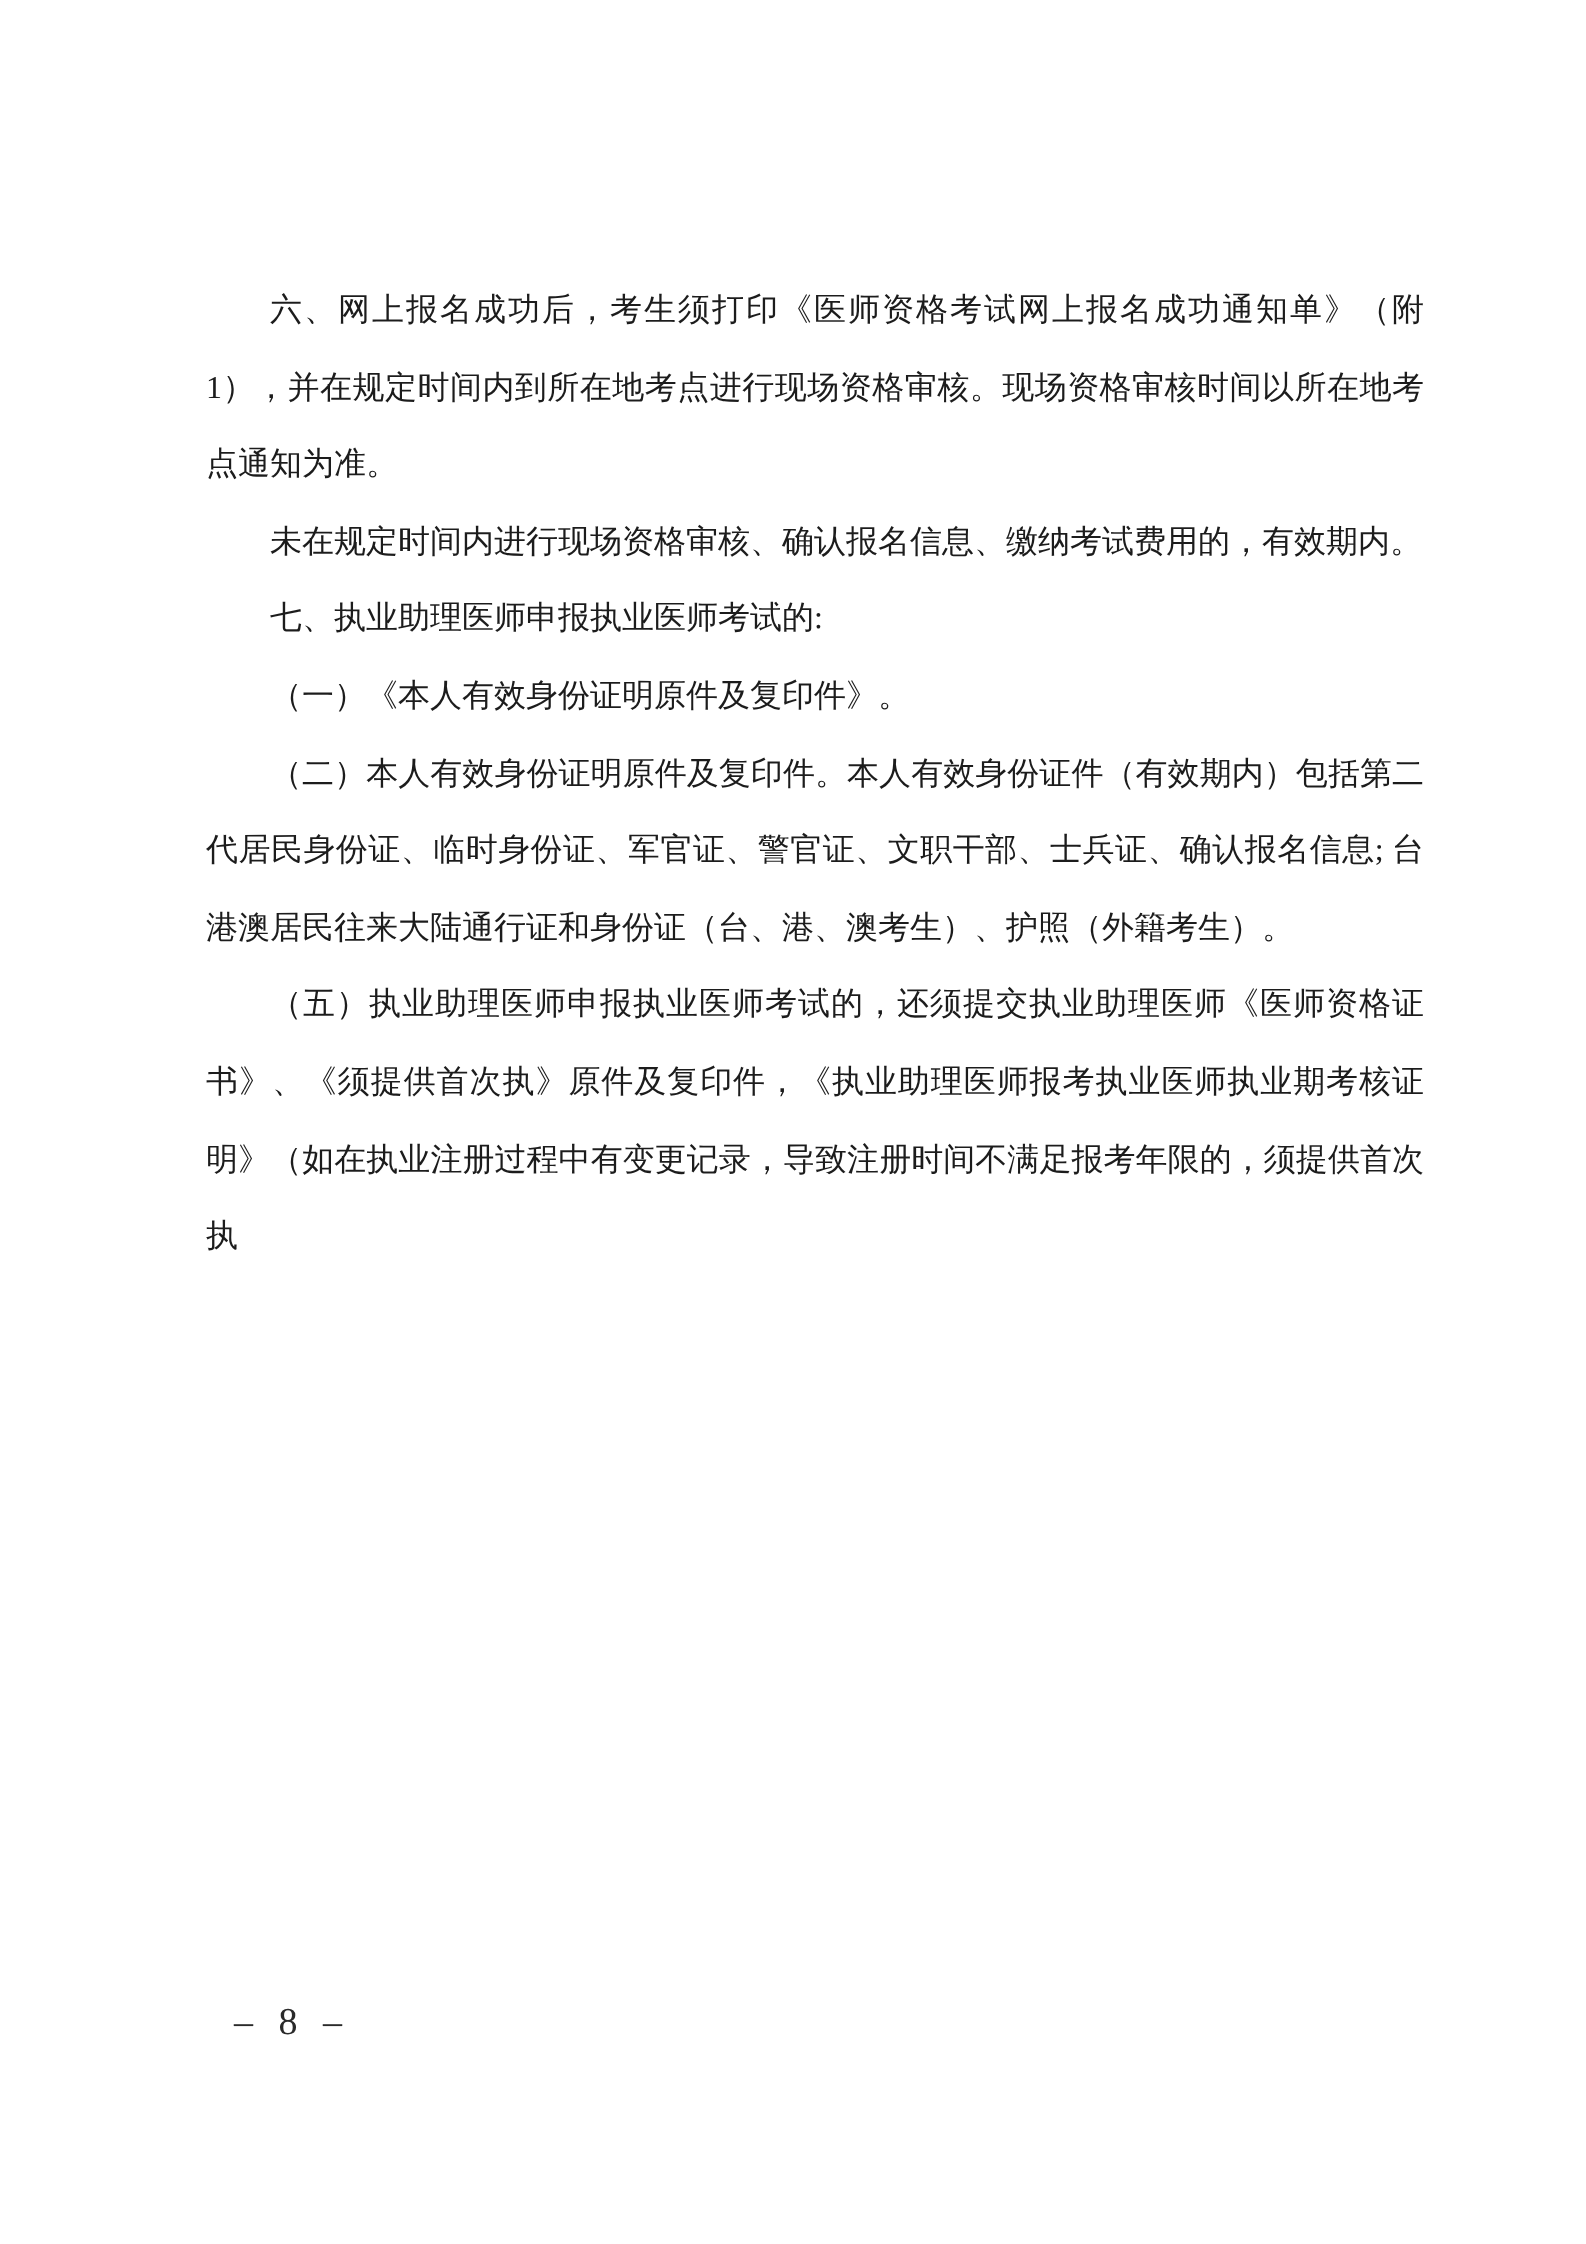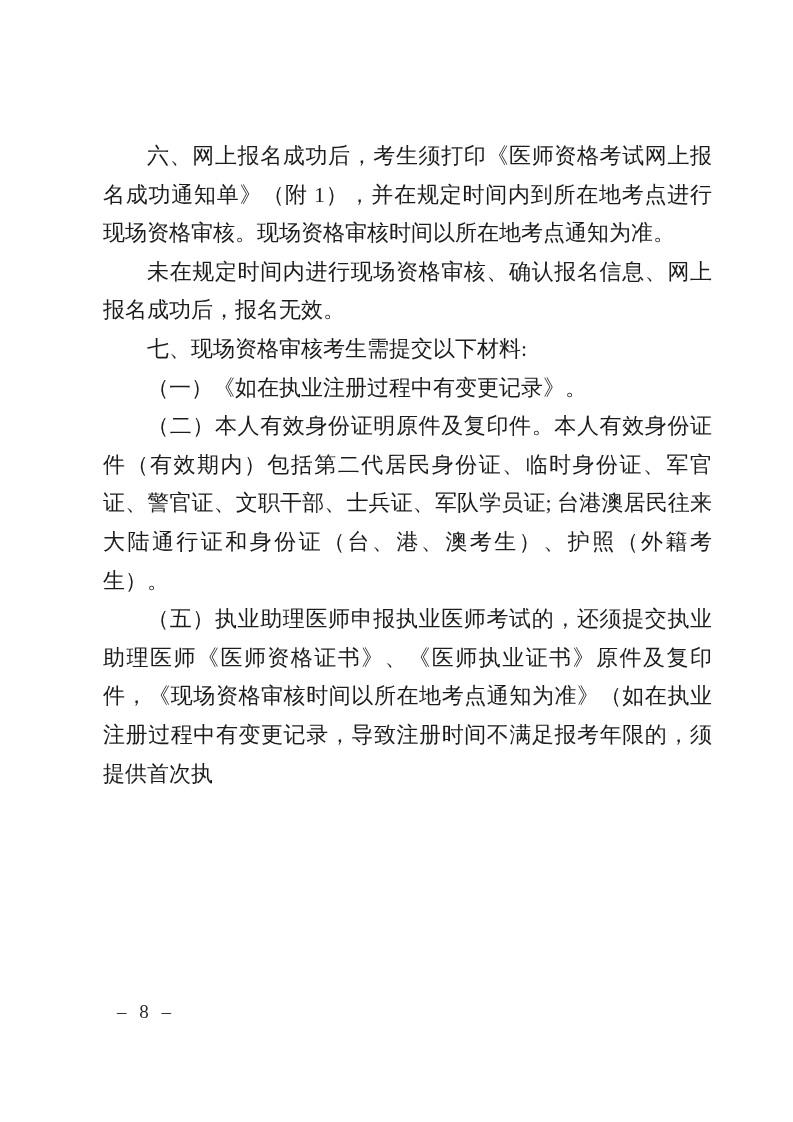--- a/index.html
+++ b/index.html
@@ -17,21 +17,21 @@
     overflow: hidden;
   }
   .doc-body {
     position: absolute;
     left: 103px;
     top: 137px;
     width: 609px;
   }
   .para {
     margin: 0;
-    font-size: 22px;
+    font-size: 16px;
     line-height: 38.6px;
     text-align: justify;
     text-justify: inter-ideograph;
     text-indent: 2em;
     word-break: break-all;
   }
   .page-footer {
     position: absolute;
     left: 117px;
     top: 1001px;
@@ -39,20 +39,20 @@
     letter-spacing: 4px;
     color: #2a2a2a;
   }
 </style>
 </head>
 <body>
 
 <div class="page">
   <div class="doc-body">
     <p class="para">六、网上报名成功后，考生须打印《医师资格考试网上报名成功通知单》（附 1），并在规定时间内到所在地考点进行现场资格审核。现场资格审核时间以所在地考点通知为准。</p>
-    <p class="para">未在规定时间内进行现场资格审核、确认报名信息、网上报名成功后，报名无效。</p>
-    <p class="para">七、现场资格审核考生需提交以下材料:</p>
-    <p class="para">（一）《如在执业注册过程中有变更记录》。</p>
-    <p class="para">（二）本人有效身份证明原件及复印件。本人有效身份证件（有效期内）包括第二代居民身份证、临时身份证、军官证、警官证、文职干部、士兵证、军队学员证; 台港澳居民往来大陆通行证和身份证（台、港、澳考生）、护照（外籍考生）。</p>
-    <p class="para">（五）执业助理医师申报执业医师考试的，还须提交执业助理医师《医师资格证书》、《医师执业证书》原件及复印件，《现场资格审核时间以所在地考点通知为准》（如在执业注册过程中有变更记录，导致注册时间不满足报考年限的，须提供首次执</p>
+    <p class="para">未在规定时间内进行现场资格审核、确认报名信息、缴纳考试费用的，有效期内。</p>
+    <p class="para">七、执业助理医师申报执业医师考试的:</p>
+    <p class="para">（一）《本人有效身份证明原件及复印件》。</p>
+    <p class="para">（二）本人有效身份证明原件及复印件。本人有效身份证件（有效期内）包括第二代居民身份证、临时身份证、军官证、警官证、文职干部、士兵证、确认报名信息; 台港澳居民往来大陆通行证和身份证（台、港、澳考生）、护照（外籍考生）。</p>
+    <p class="para">（五）执业助理医师申报执业医师考试的，还须提交执业助理医师《医师资格证书》、《须提供首次执》原件及复印件，《执业助理医师报考执业医师执业期考核证明》（如在执业注册过程中有变更记录，导致注册时间不满足报考年限的，须提供首次执</p>
   </div>
   <div class="page-footer">– 8 –</div>
 </div>
 
 </body></html>

